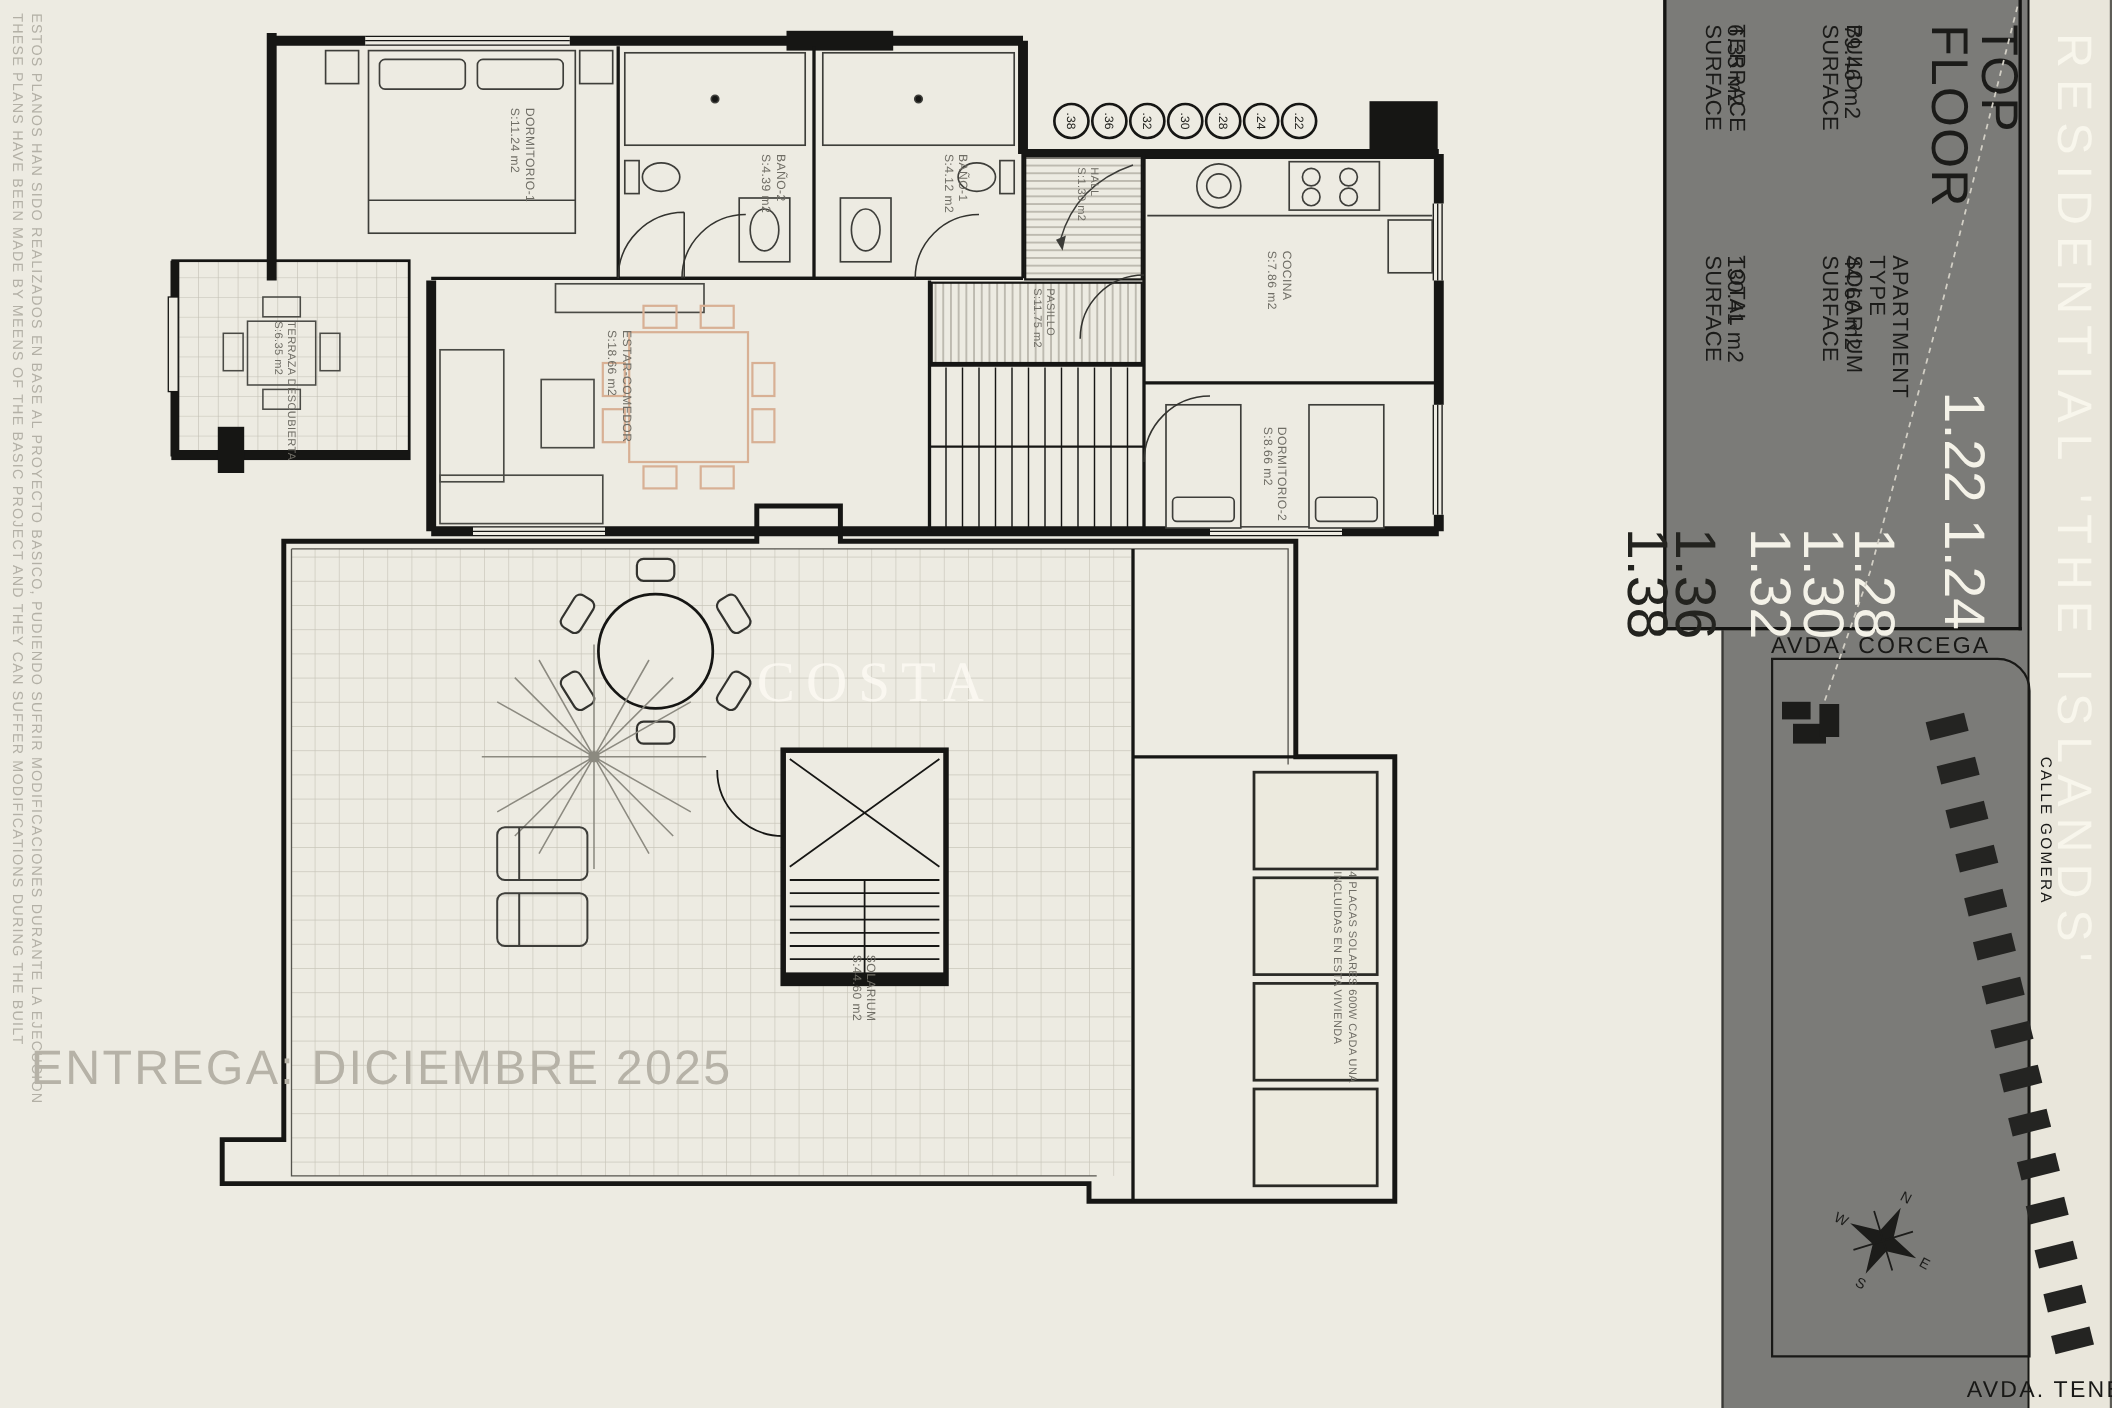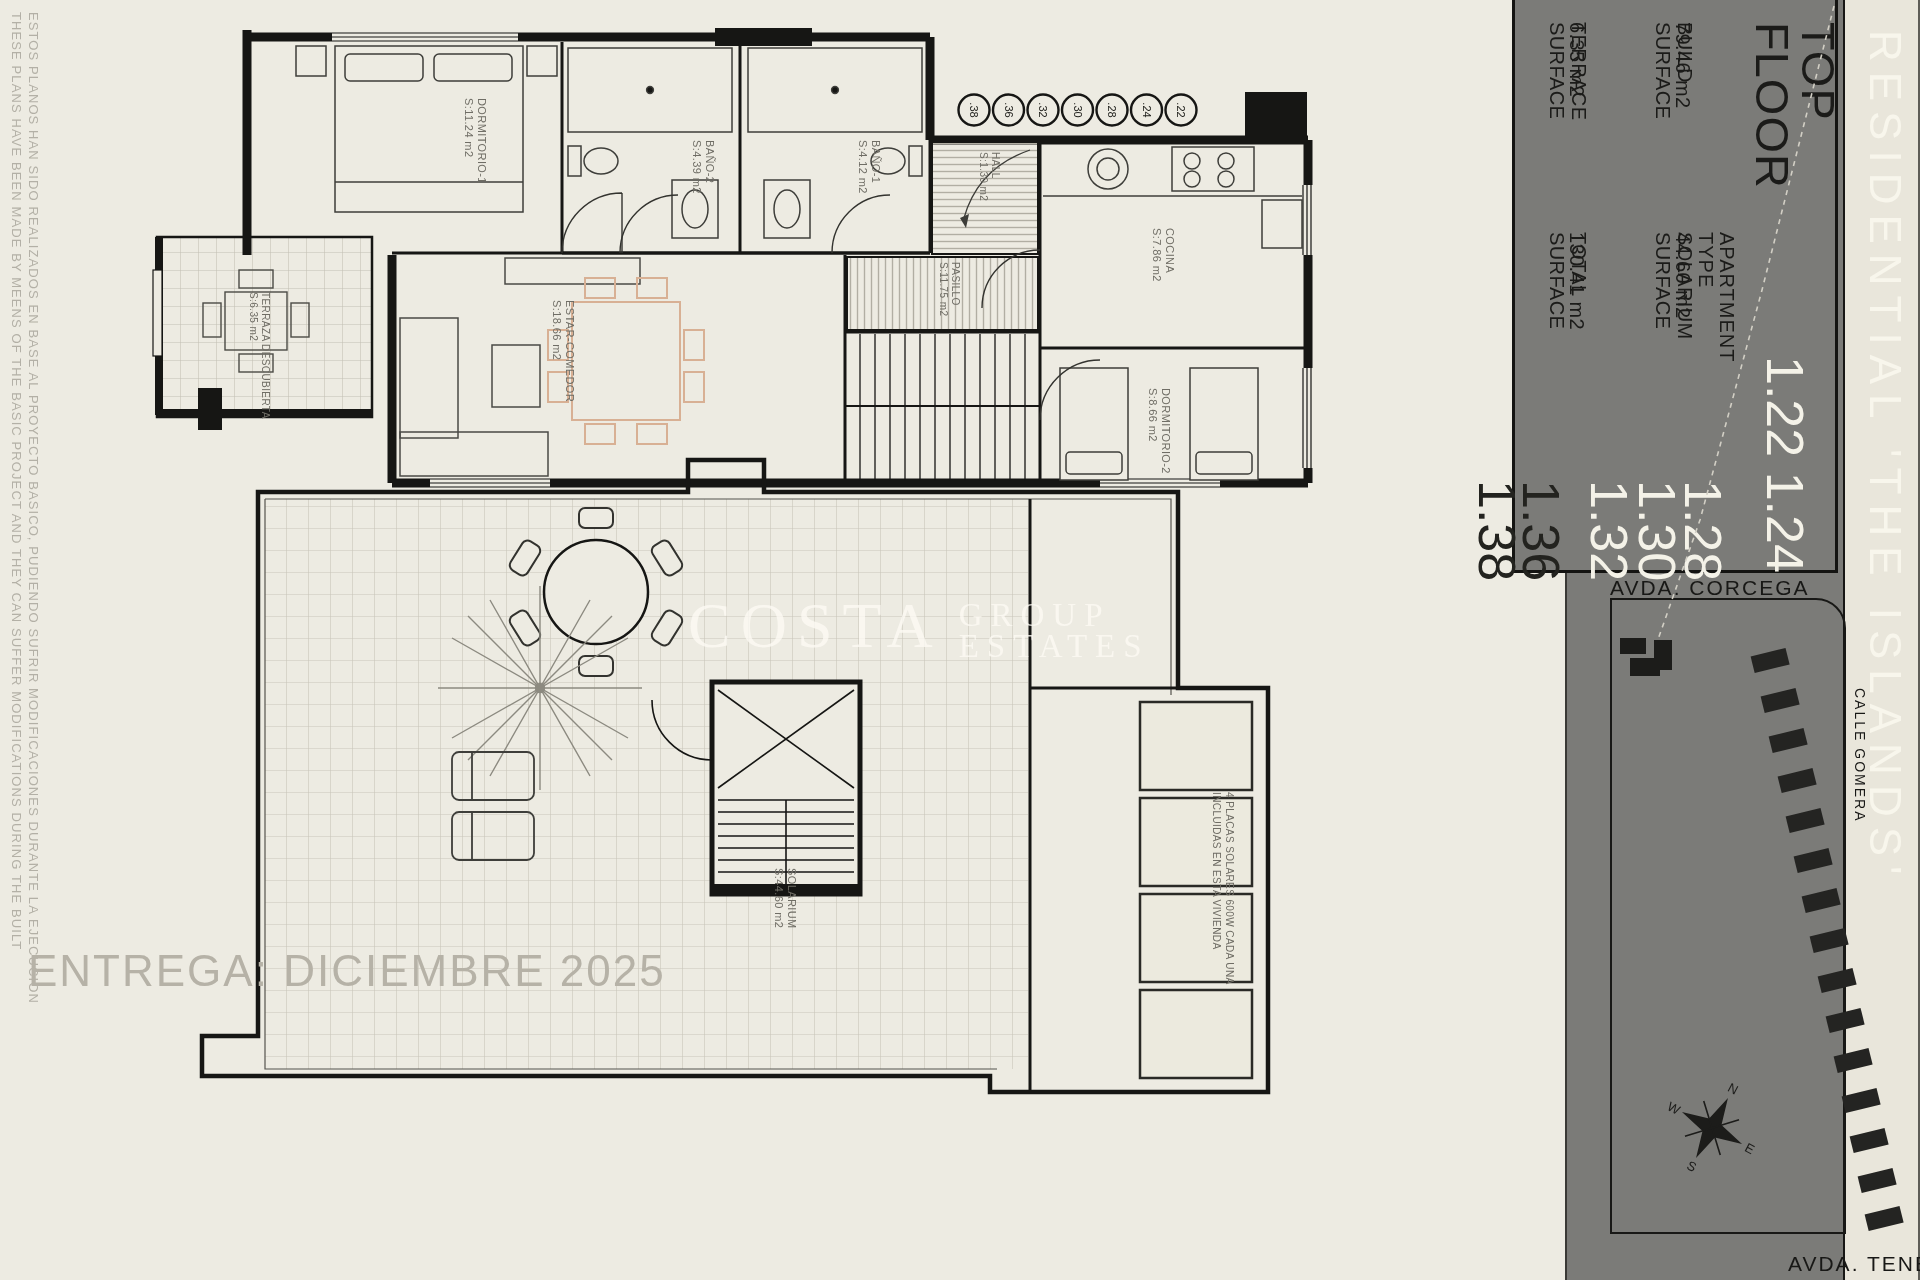--- a/index.html
+++ b/index.html
@@ -9,21 +9,21 @@
   
   .disc{font-size:13px;letter-spacing:1.1px;color:#b3b0a6;white-space:nowrap;}
   
   .plansvg{position:absolute;left:0;top:0;}
   text.rl{font-family:"Liberation Sans",sans-serif;font-size:11px;fill:#6f6d65;letter-spacing:.4px;}
   text.rls{font-size:10px;}
   text.circ{font-size:11px;fill:#23231f;}
   
   .wm{position:absolute;left:688px;top:596px;display:flex;gap:16px;color:rgba(252,250,244,.8);
       font-family:"Liberation Serif",serif;pointer-events:none;}
-  .wm .big{font-size:64px;line-height:.95;letter-spacing:10px;text-align:center;}
+  .wm .big{font-size:52px;line-height:.95;letter-spacing:10px;text-align:center;}
   .wm .col{display:flex;flex-direction:column;margin-top:4px;}
   .wm .col span{font-size:33px;letter-spacing:8px;line-height:.95;}
   
   .delivery{position:absolute;left:28px;top:946px;font-size:44px;letter-spacing:2px;color:#b6b2a7;}
   
   .sidebar-bg{position:absolute;left:1565px;top:0;width:355px;height:1280px;background:#7b7b78;
               border-left:2px solid #3a3936;}
   .strip{position:absolute;left:1843px;top:0;width:73px;height:1280px;background:#e9e6db;
          border-left:2px solid #171715;border-right:4px solid #5e5d57;}
   .panel{position:absolute;left:1512px;top:0;width:326px;height:573px;background:#7b7b78;
@@ -307,24 +307,20 @@
         <g transform="translate(1226 792) rotate(90)">
           <text class="rl rls">4 PLACAS SOLARES 600W CADA UNA</text>
           <text class="rl rls" y="13">INCLUIDAS EN ESTA VIVIENDA</text>
           </g>
       </g>
     </g>
   </svg>
 
   <div class="wm">
     <span class="big">COSTA</span>
-    <span class="col">
-      <span>GROUP</span>
-      <span>ESTATES</span>
-    </span>
   </div>
 
   <div class="delivery">ENTREGA: DICIEMBRE 2025</div>
 
   <div class="sidebar-bg"></div>
   <div class="strip"></div>
   <div class="panel"></div>
 
   <div class="rot panel-rot">
     <div class="floor-label">TOP FLOOR</div>

